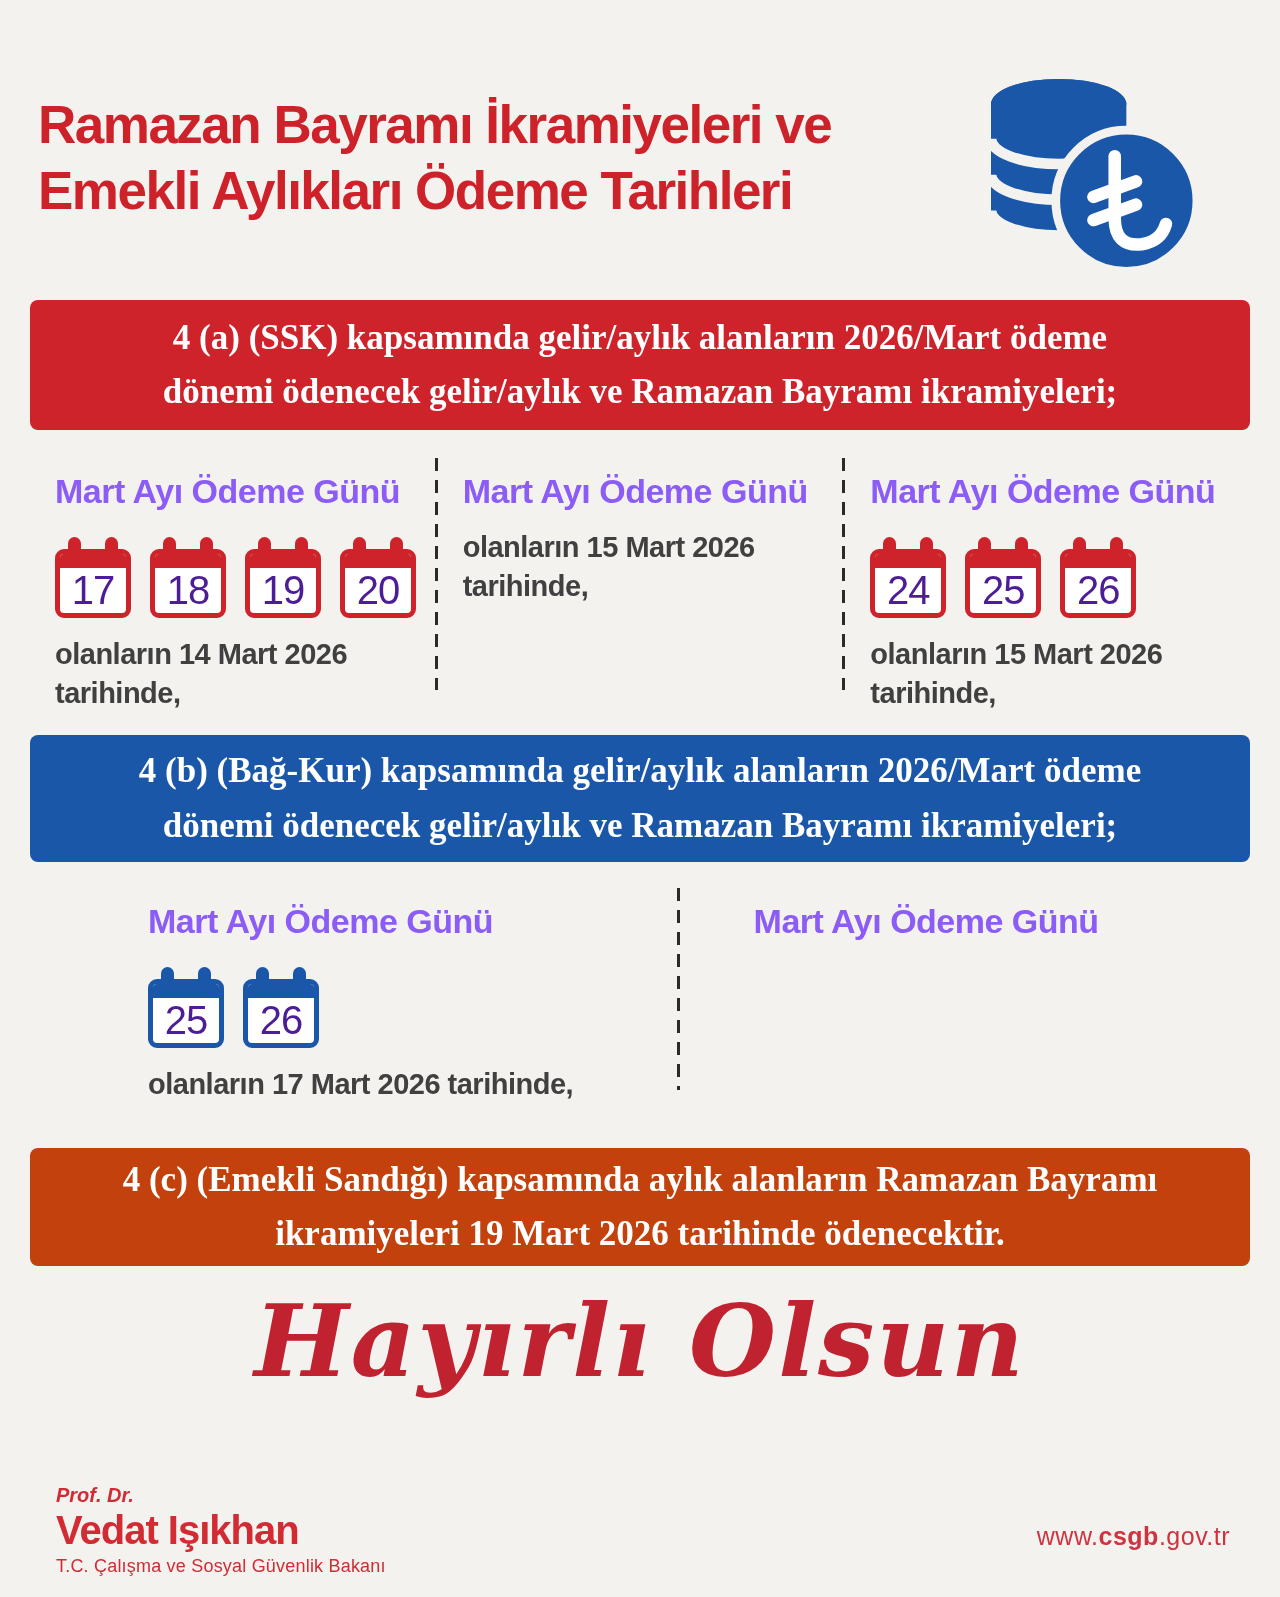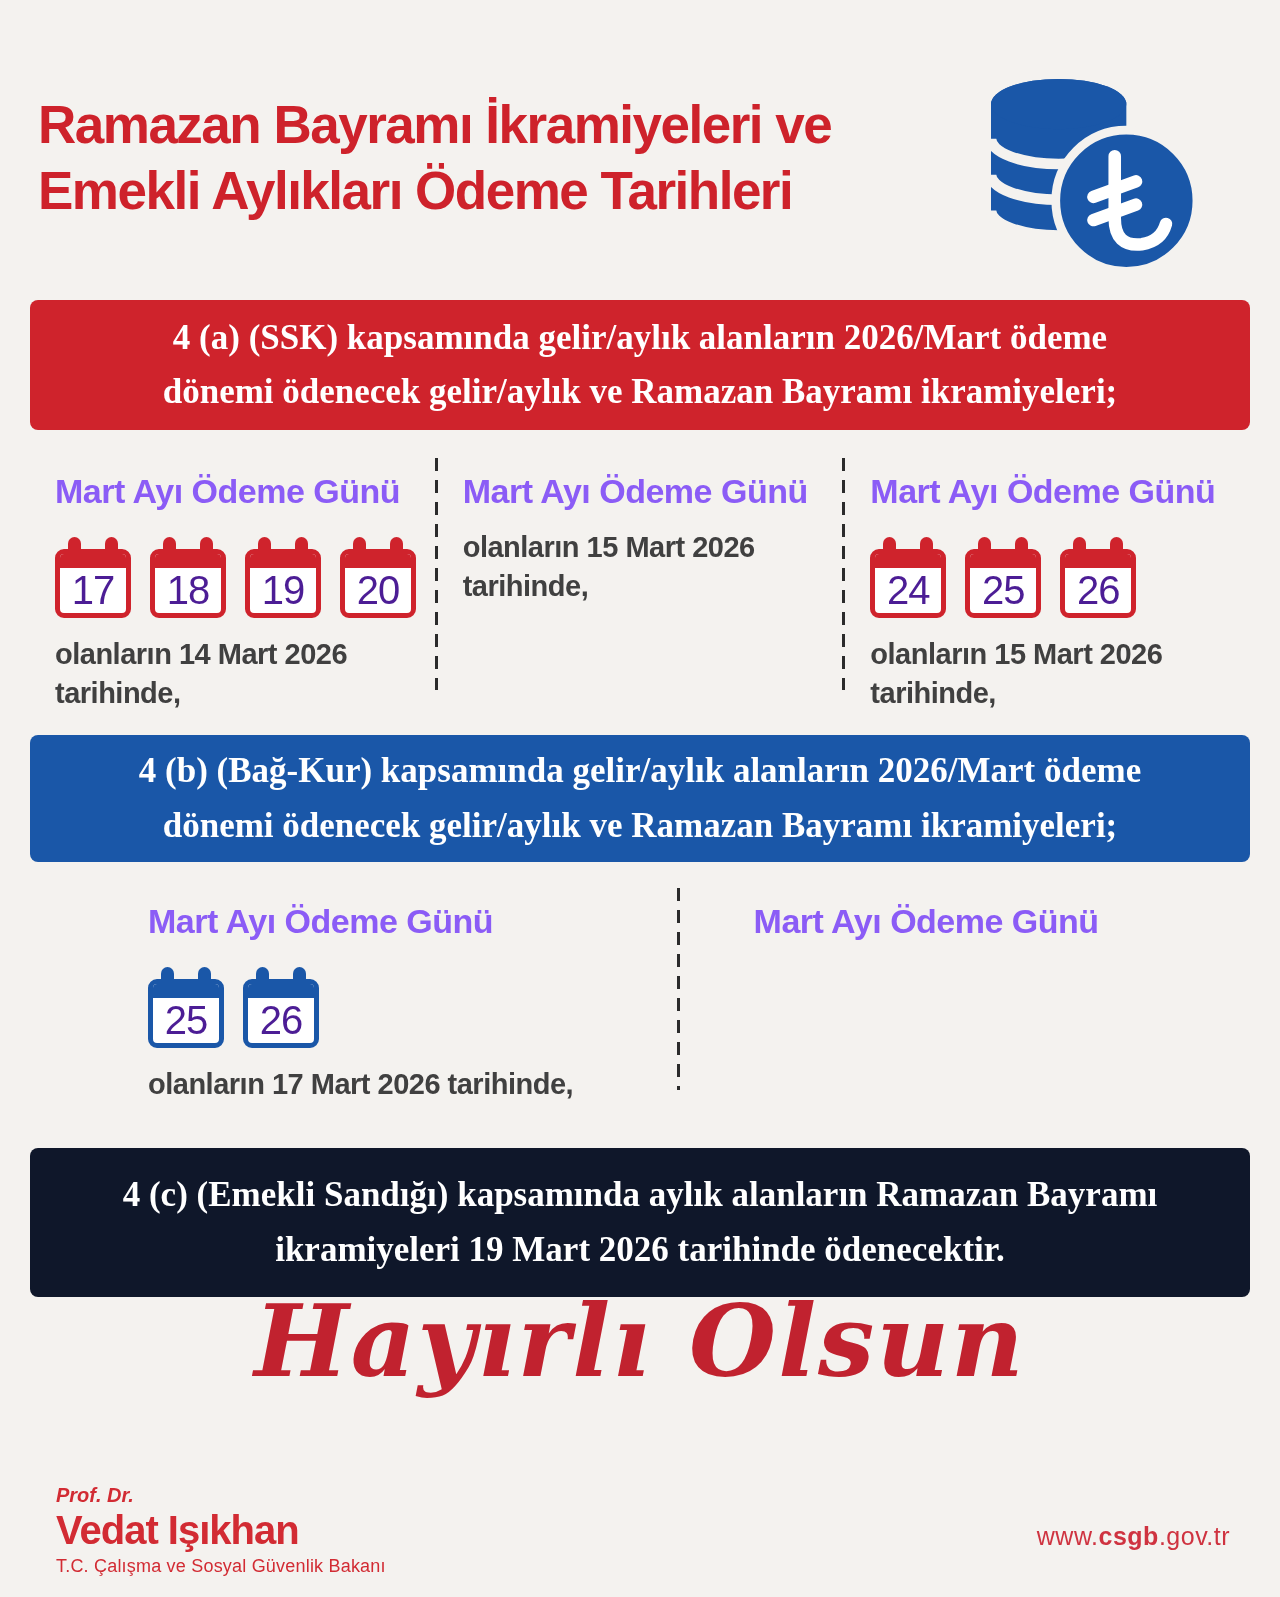--- a/index.html
+++ b/index.html
@@ -25,21 +25,21 @@
   .banner {
     position:absolute; left:30px; width:1220px;
     border-radius:8px; color:#ffffff;
     display:flex; flex-direction:column; justify-content:center;
     text-align:center; font-weight:bold; font-size:35px; line-height:1.55;
     padding:0 24px;
     font-family:Liberation Serif, serif;
   }
   .banner-red  { top:300px; height:130px; background:#cf232c; }
   .banner-blue { top:735px; height:127px; background:#1a57a8; }
-  .banner-teal { top:1148px; height:149px; background:#0f172a; }
+  .banner-teal { top:1148px; height:118px; background:#c2410c; }
 
   
   .columns { position:absolute; left:30px; width:1220px; display:flex; }
   .columns-a { top:458px; height:232px; }
   .columns-b { top:888px; height:202px; }
   .pay-col { flex:1 1 0; }
   .columns-a .pay-col { padding-left:25px; }
   .columns-b .pay-col.first  { flex:0 0 53%; padding-left:118px; }
   .columns-b .pay-col.second { flex:1 1 auto; padding-left:74px; }
   .col-divider {

